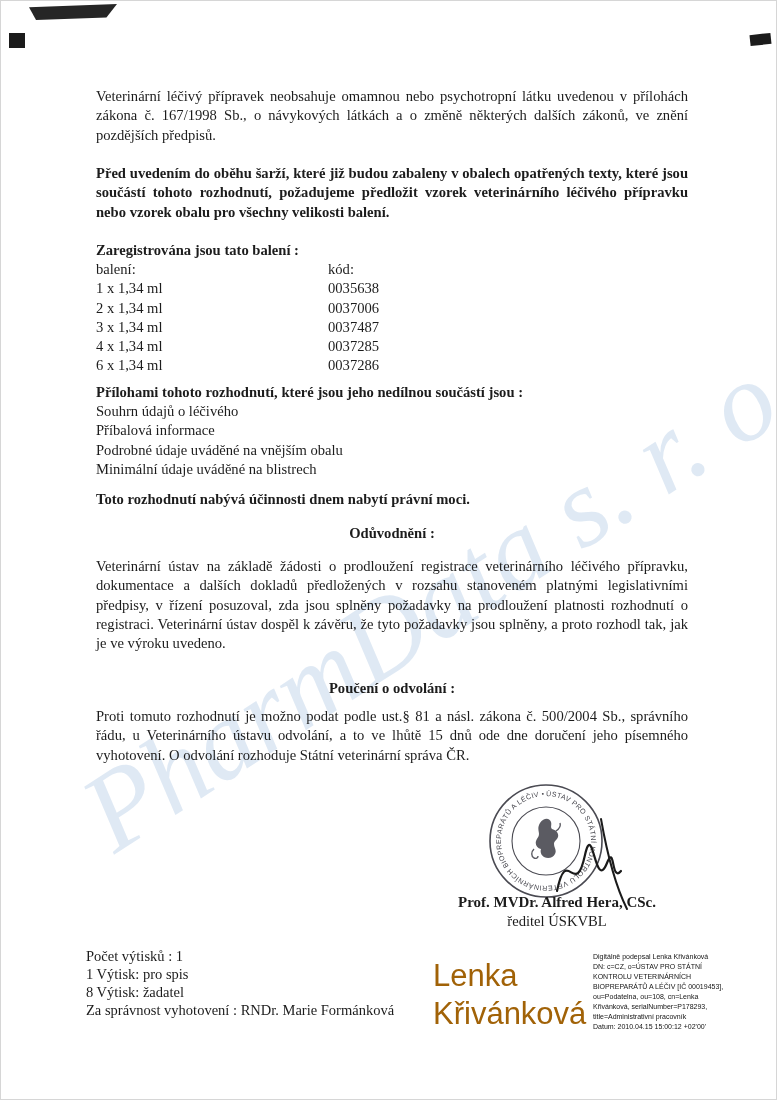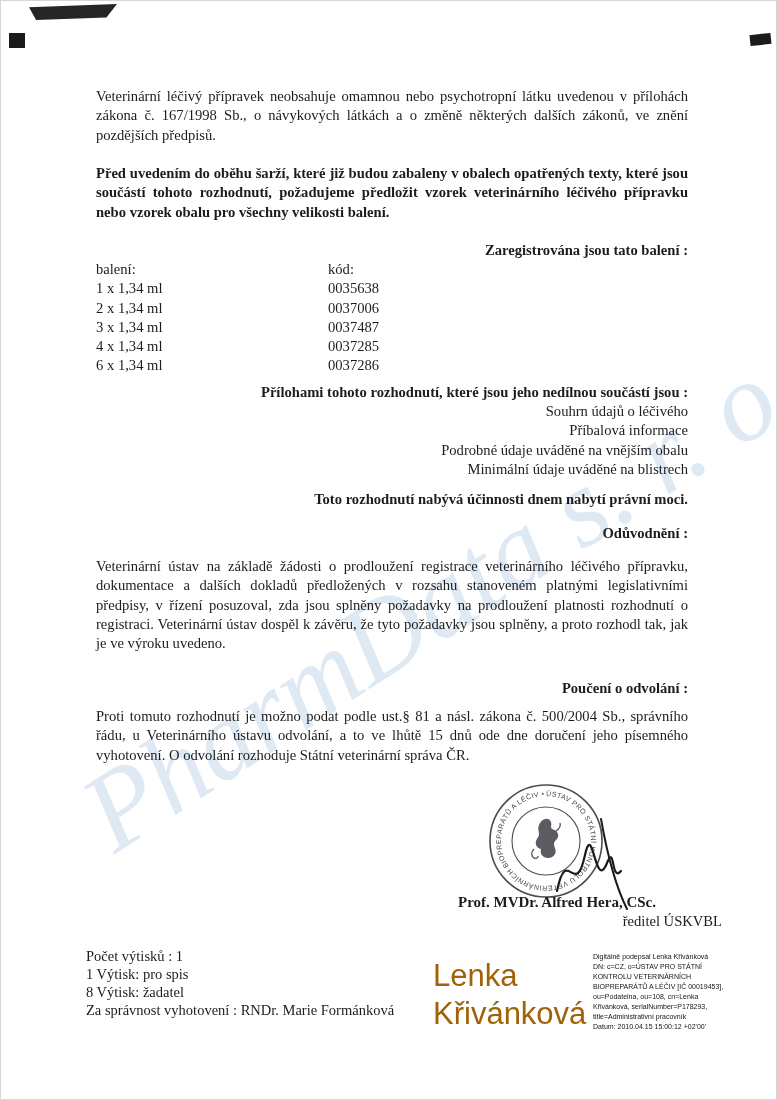--- a/index.html
+++ b/index.html
@@ -7,21 +7,21 @@
   .page {
     position:relative; width:777px; height:1100px; margin:0 auto;
     background:#ffffff; border:1px solid #d6d6d6; overflow:hidden;
     font-family:"Liberation Serif","DejaVu Serif",serif; color:#1c1c1c;
   }
   .block { position:absolute; }
   .col { left:95px; width:592px; }
   .just { text-align:justify; font-size:14.6px; line-height:19.3px; }
   .bold { font-weight:bold; }
   .center { text-align:center; }
-  .line { font-size:14.6px; line-height:19.3px;text-align:right; }
+  .line { font-size:14.6px; line-height:19.3px; }
 
   
   .artifact { background:#1b1b1b; position:absolute; }
   .artifact-wedge { left:28px; top:3px; width:88px; height:16px;
     clip-path:polygon(0% 20%, 100% 0%, 88% 85%, 8% 100%); background:#262626; }
   .artifact-square { left:8px; top:32px; width:16px; height:15px; }
   .artifact-right { left:749px; top:33px; width:21px; height:11px; transform:rotate(-6deg); }
 
   
   .watermark {

